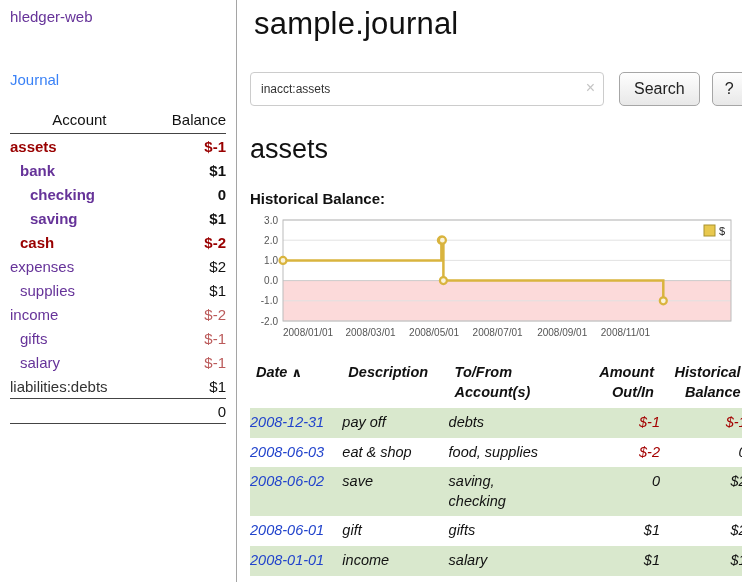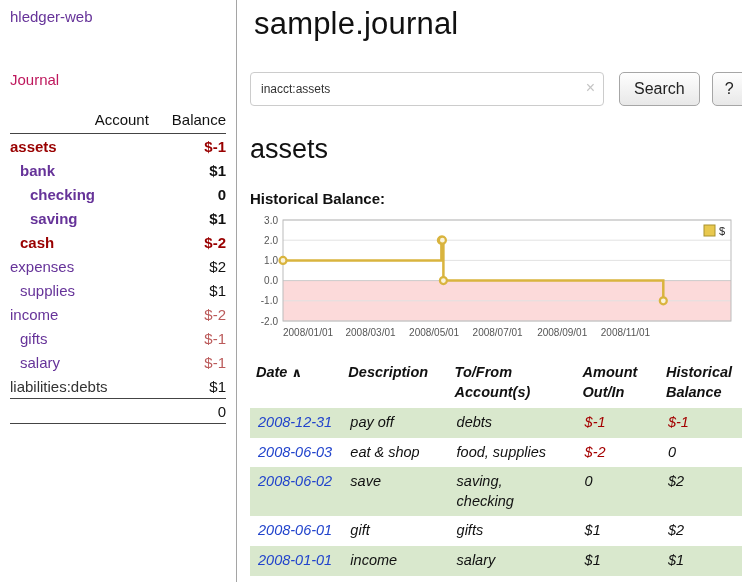--- a/index.html
+++ b/index.html
@@ -9,23 +9,23 @@
     background:#fff;color:#111;
     display:flex;overflow:hidden;
   }
   
   .sidebar{
     width:237px;flex:none;box-sizing:border-box;
     padding:8px 10px 8px 10px;
     border-right:1px solid #a5a5a5;
   }
   .app-title{color:#663399;font-size:15px;cursor:pointer;}
-  .journal-link{color:#be185d;font-size:15px;margin-top:46px;cursor:pointer;}
+  .journal-link{color:#3b82f6;font-size:15px;margin-top:46px;cursor:pointer;}
   table.accounts{width:100%;border-collapse:collapse;margin-top:20px;font-size:15px;}
-  table.accounts th{font-weight:400;text-align:right;border-bottom:1px solid #444;padding:3px 0 5px;}
+  table.accounts th{font-weight:400;text-align:center;border-bottom:1px solid #444;padding:3px 0 5px;}
   table.accounts th.bal-h{text-align:right;}
   td.acct-name{padding:3.5px 0;cursor:pointer;}
   td.acct-bal{text-align:right;padding:3.5px 0;}
   .indent-1{padding-left:10px !important;}
   .indent-2{padding-left:20px !important;}
   .bold{font-weight:bold;}
   .purple{color:#663399;}
   .neg-dark{color:#990000;}
   .neg-pink{color:#bb5a5a;}
   .dark{color:#333;}
@@ -52,22 +52,22 @@
   .btn-help{margin-left:12px;padding:7px 12px;}
   .account-heading{font-size:27px;font-weight:400;margin:28px 0 0;}
   .chart-title{font-size:15px;font-weight:bold;margin-top:25px;}
   #chart-svg{display:block;margin-top:6px;}
   
   table.register{width:100%;border-collapse:collapse;margin-top:14px;font-size:14.5px;font-style:italic;}
   table.register th{
     font-weight:bold;text-align:left;vertical-align:top;
     padding:2px 6px 6px;line-height:1.35;
   }
-  table.register th.num,table.register td.num{}
-  table.register td{padding:5px 8px;vertical-align:top;line-height:1.35;}
+  table.register th.num,table.register td.num{text-align:right;}
+  table.register td{padding:5px 0;vertical-align:top;line-height:1.35;}
   tr.stripe{background:#d9e8cd;}
   .date-link{color:#2244cc;cursor:pointer;}
   .neg{color:#a40000;}
   .accounts-cell{white-space:pre-line;margin-top:44px;}
   .sort-caret{font-weight:bold;margin-left:4px;font-size:13px;}
   th.col-date{width:94px;}
   th.col-desc{width:100px;}
   th.col-accts{width:132px;}
   th.col-amt{width:78px;}
   th.col-bal{width:78px;}

